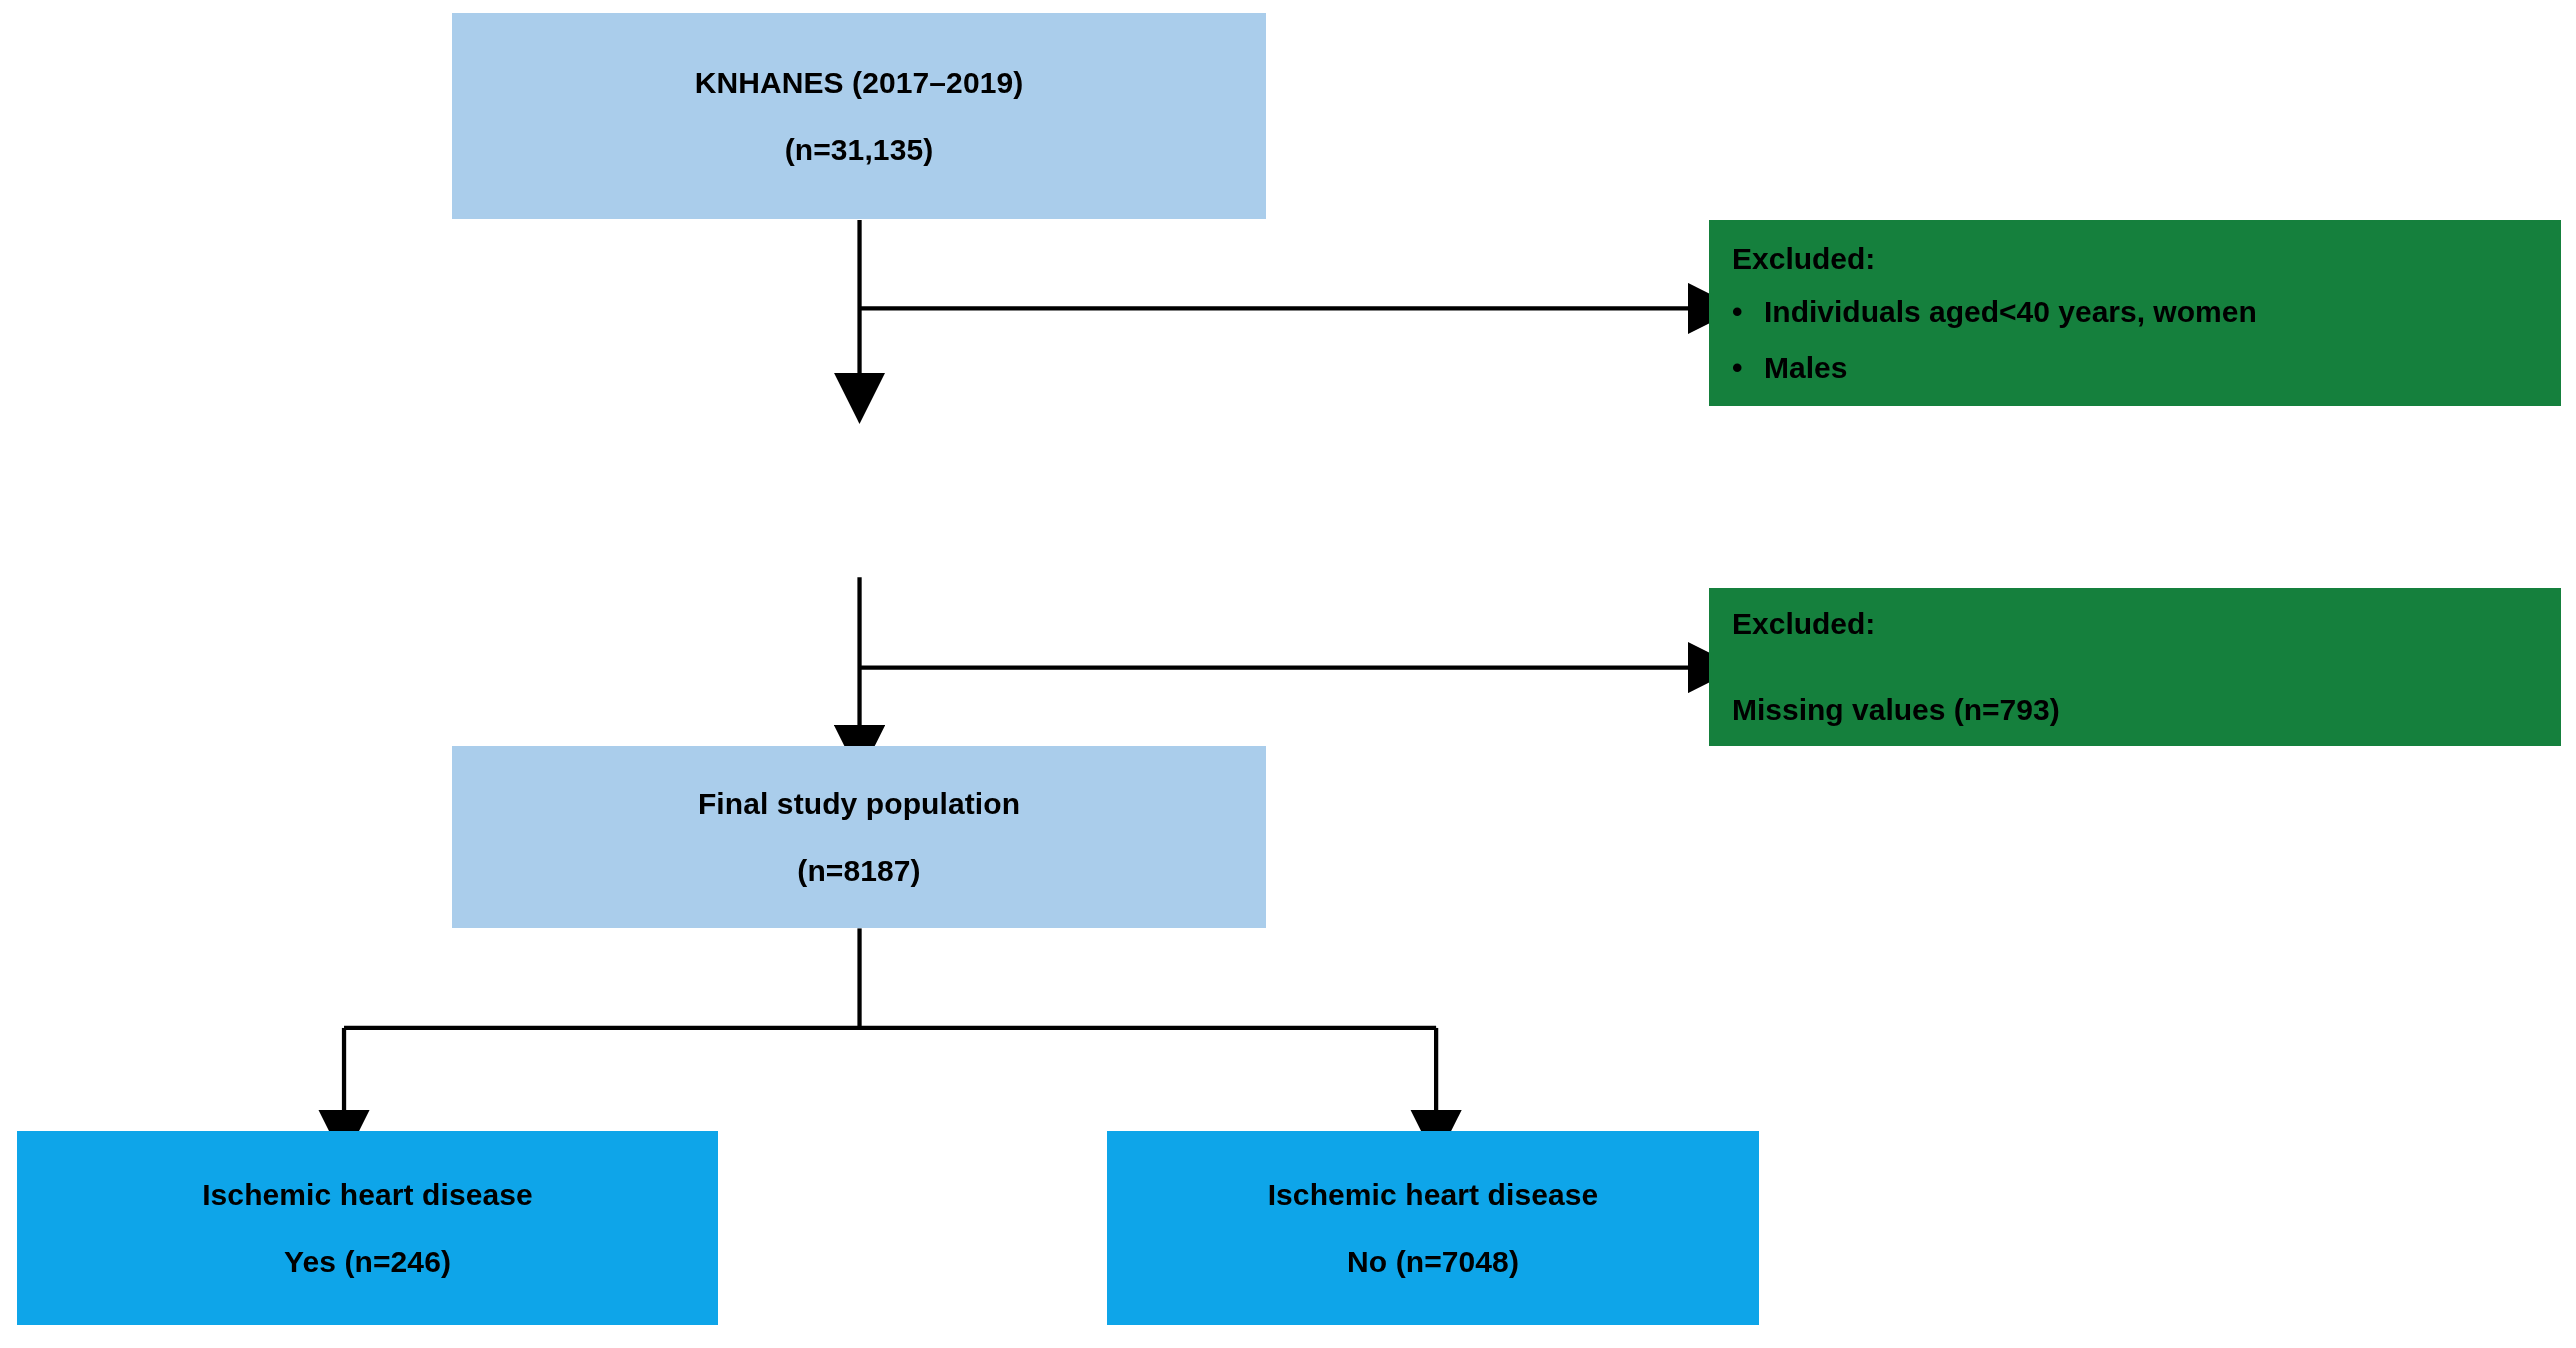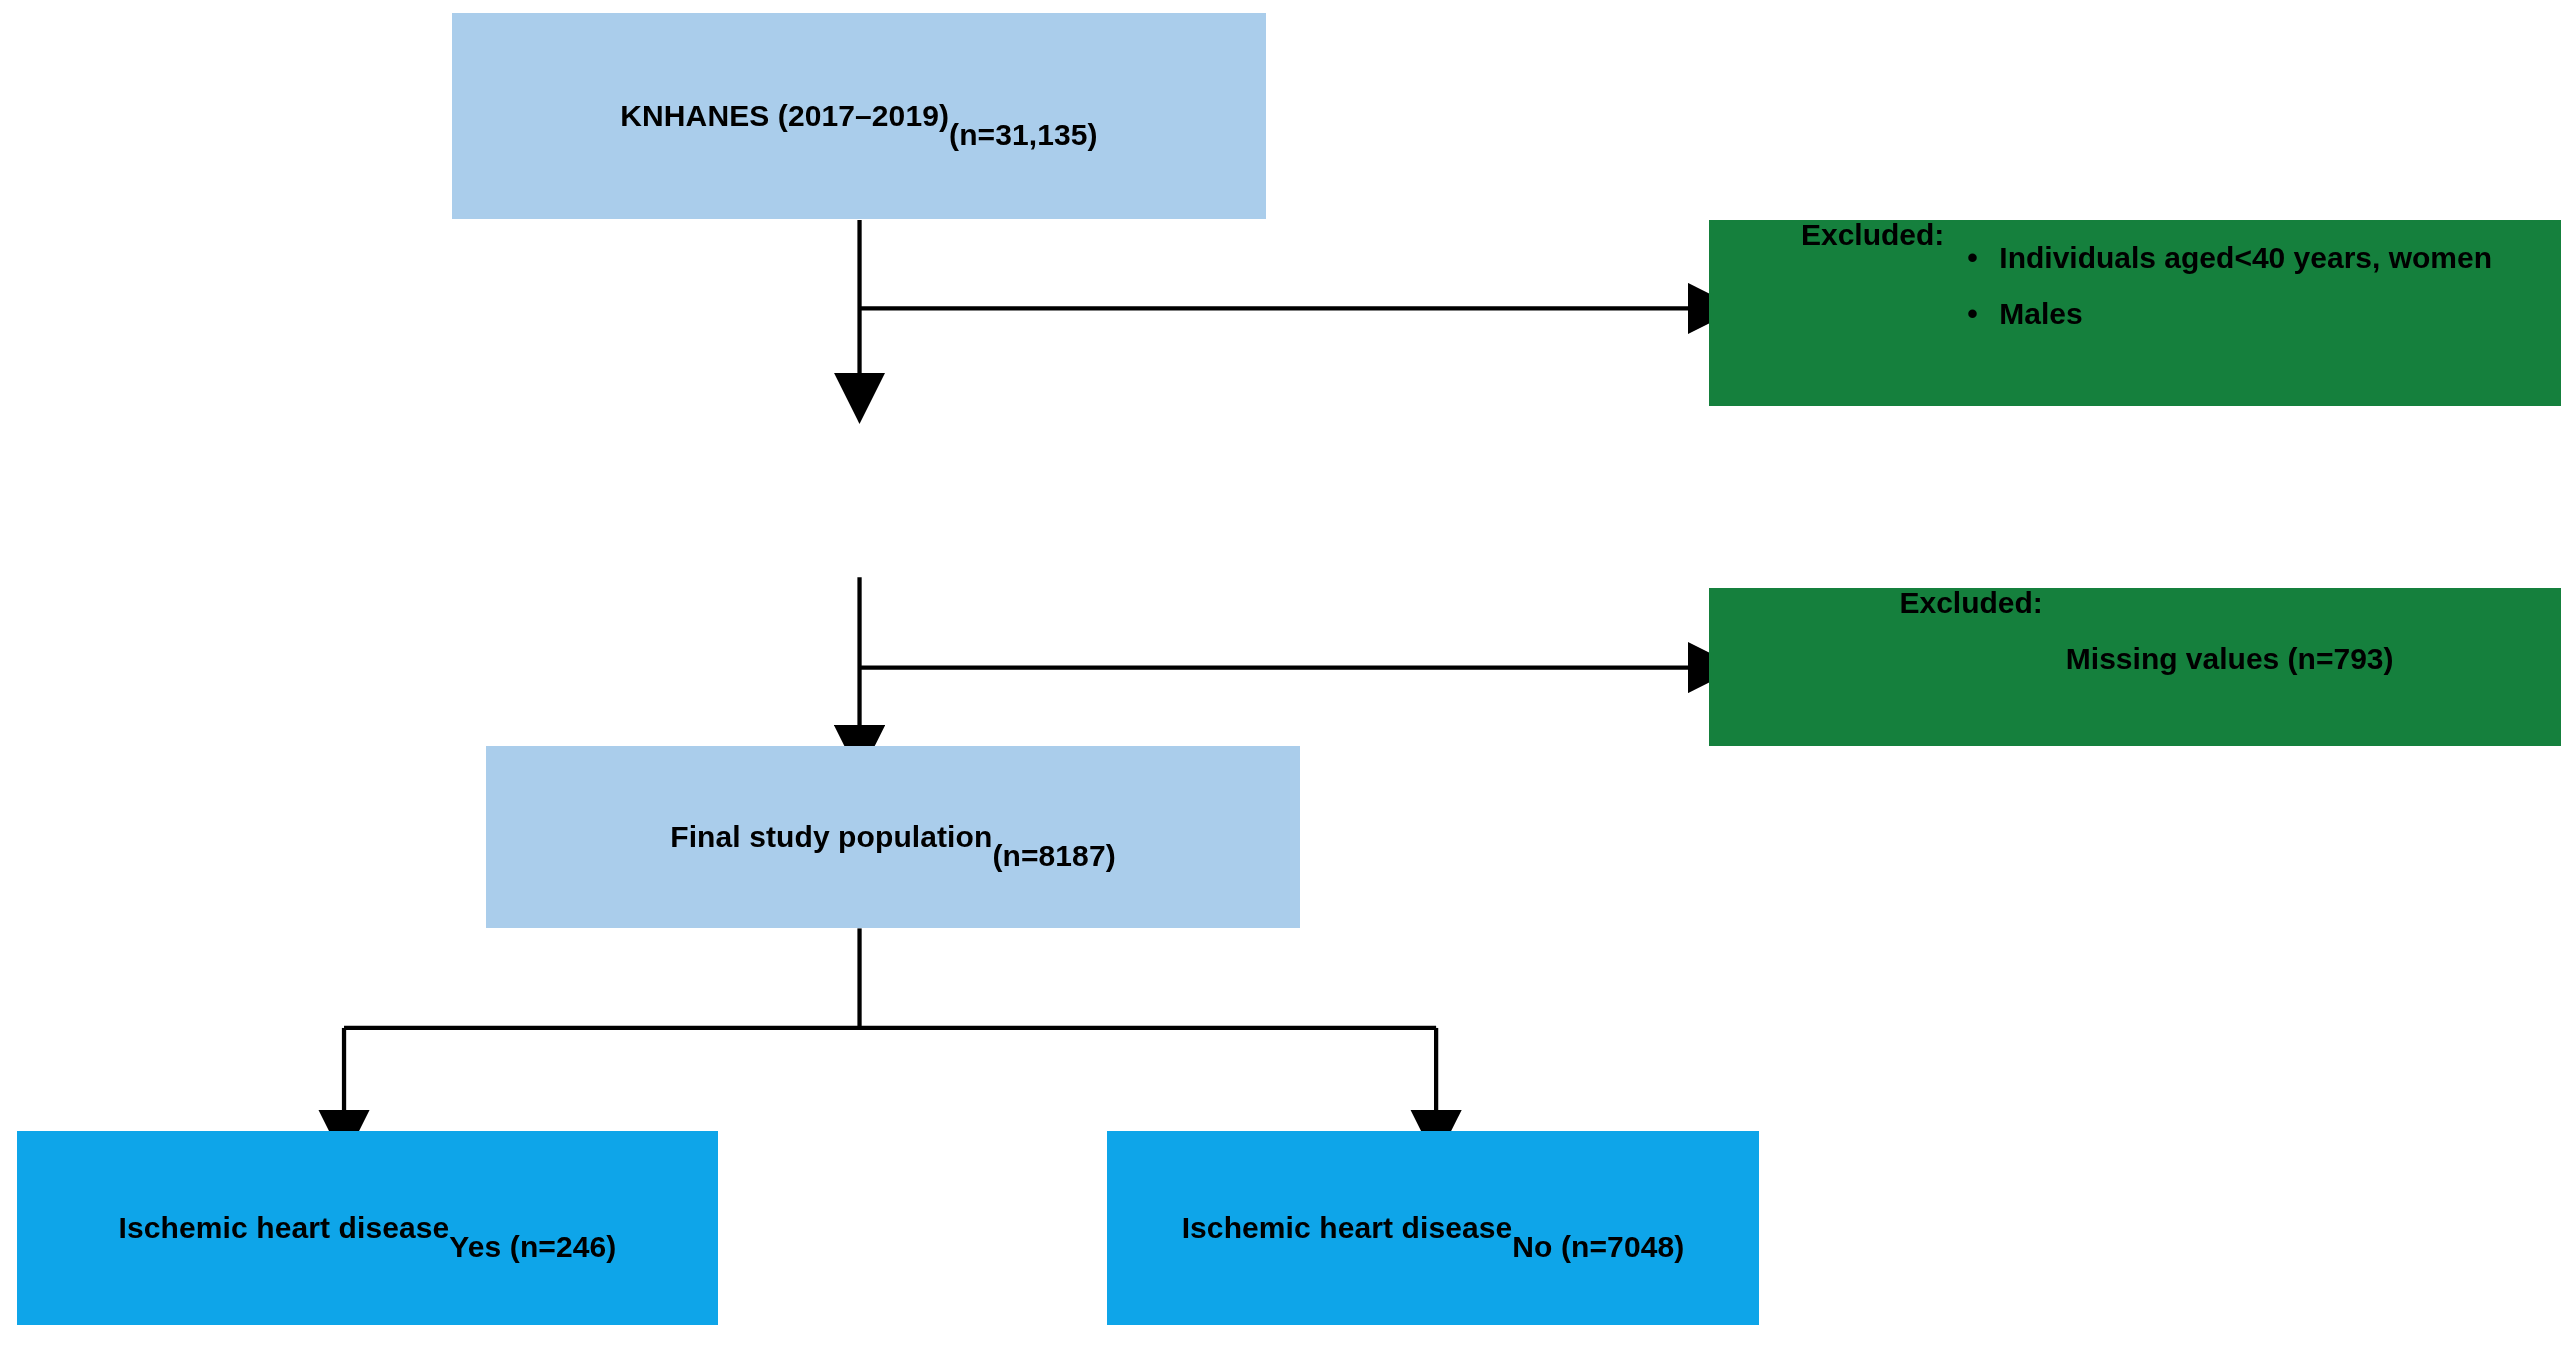--- a/index.html
+++ b/index.html
@@ -17,21 +17,21 @@
   #flowchart {
     position: absolute;
     inset: 0;
     width: 2576px;
     height: 1348px;
   }
   .node {
     position: absolute;
     box-sizing: border-box;
     display: flex;
-    flex-direction: row;
+    flex-direction: column;
     align-items: center;
     justify-content: center;
   }
   .node.blue   { background: #aacdeb; }
   .node.yellow { background: #0ea5e9; }
   .node.gray   {
     background: #15803d;
     align-items: flex-start;
     justify-content: center;
   }
@@ -86,21 +86,21 @@
     line-height: 1.0;
     color: #000;
     white-space: nowrap;
     margin-left: 23px;
     margin-top: 56px;
   }
 
   
   #node-knhanes          { left: 452px;  top: 13.4px;   width: 814px; height: 206px; }
   #node-aged40           { left: 452px;  top: 394px;  width: 814px; height: 183px; }
-  #node-final            { left: 452px;  top: 746px; width: 814px; height: 182px; margin-left: 34px; }
+  #node-final            { left: 452px;  top: 746px; width: 814px; height: 182px; }
   #node-excluded-1       { left: 1709px; top: 220px;  width: 852px; height: 186px; }
   #node-excluded-2       { left: 1709px; top: 588px;  width: 852px; height: 158px; }
   #node-ihd-yes          { left: 17px;   top: 1131px; width: 701px; height: 194px; }
   #node-ihd-no           { left: 1107px; top: 1131px; width: 652px; height: 194px; }
 
   #connectors {
     position: absolute;
     left: 0; top: 0;
     width: 2576px;
     height: 1348px;

